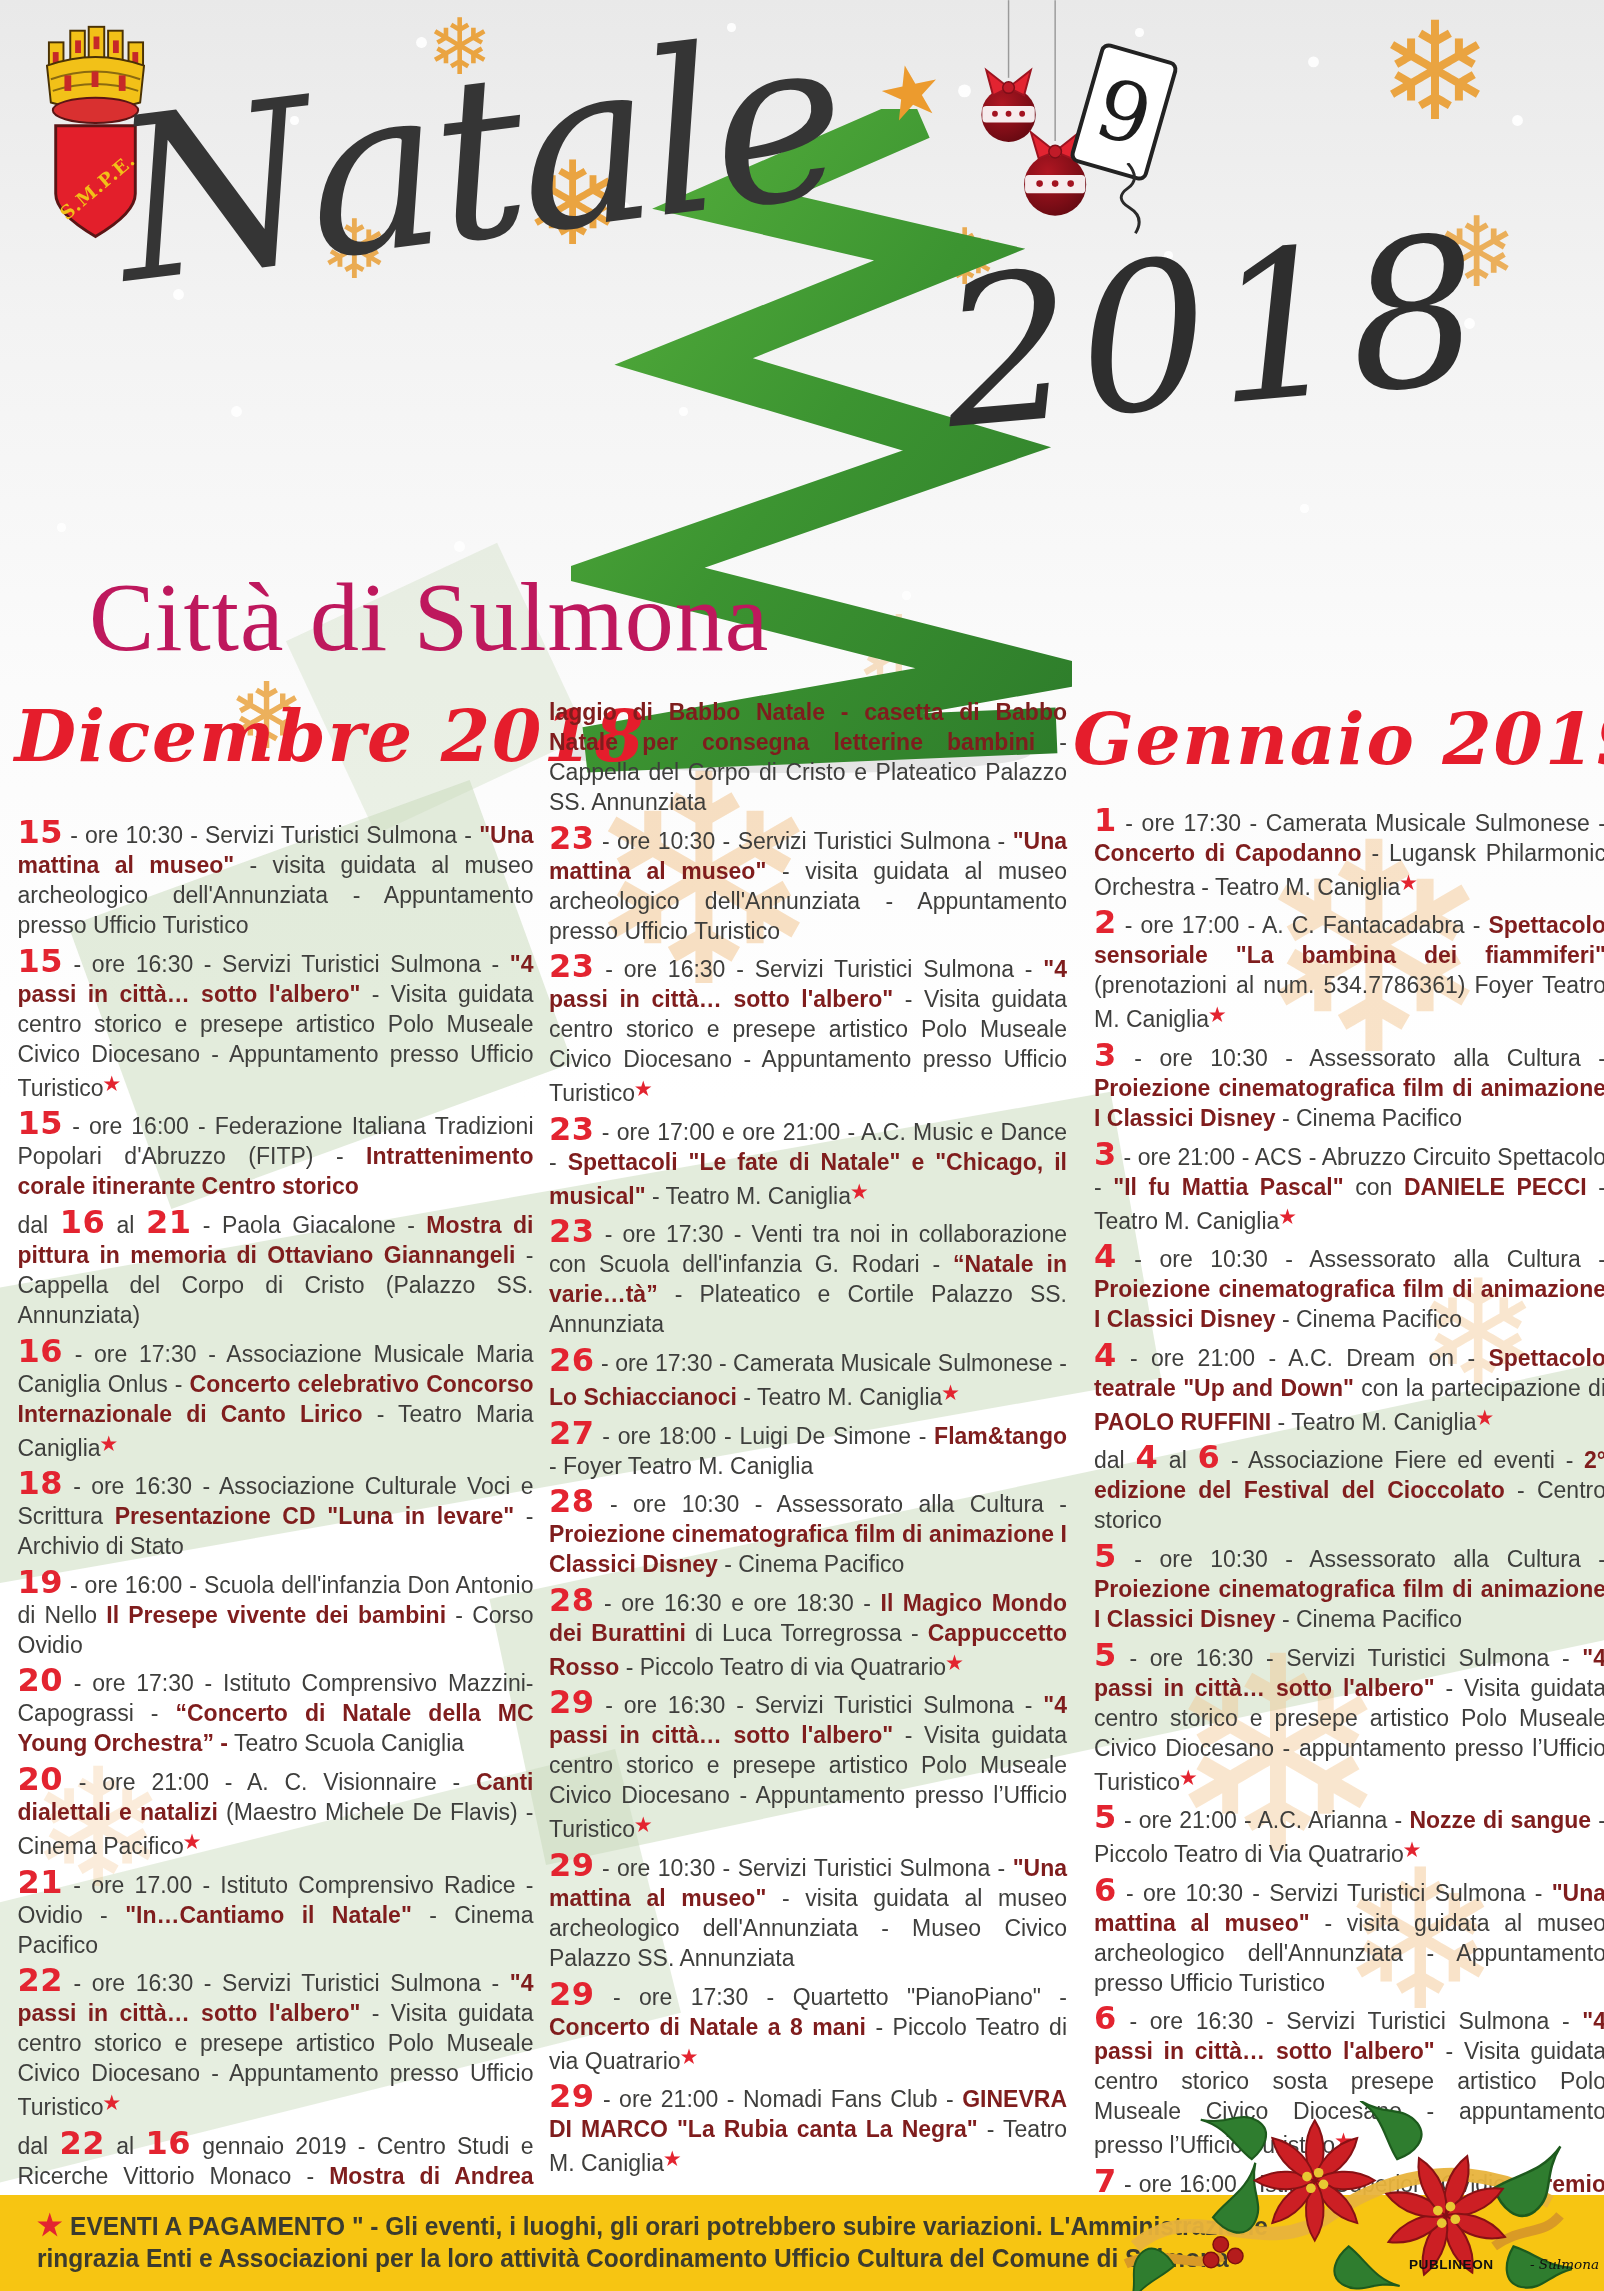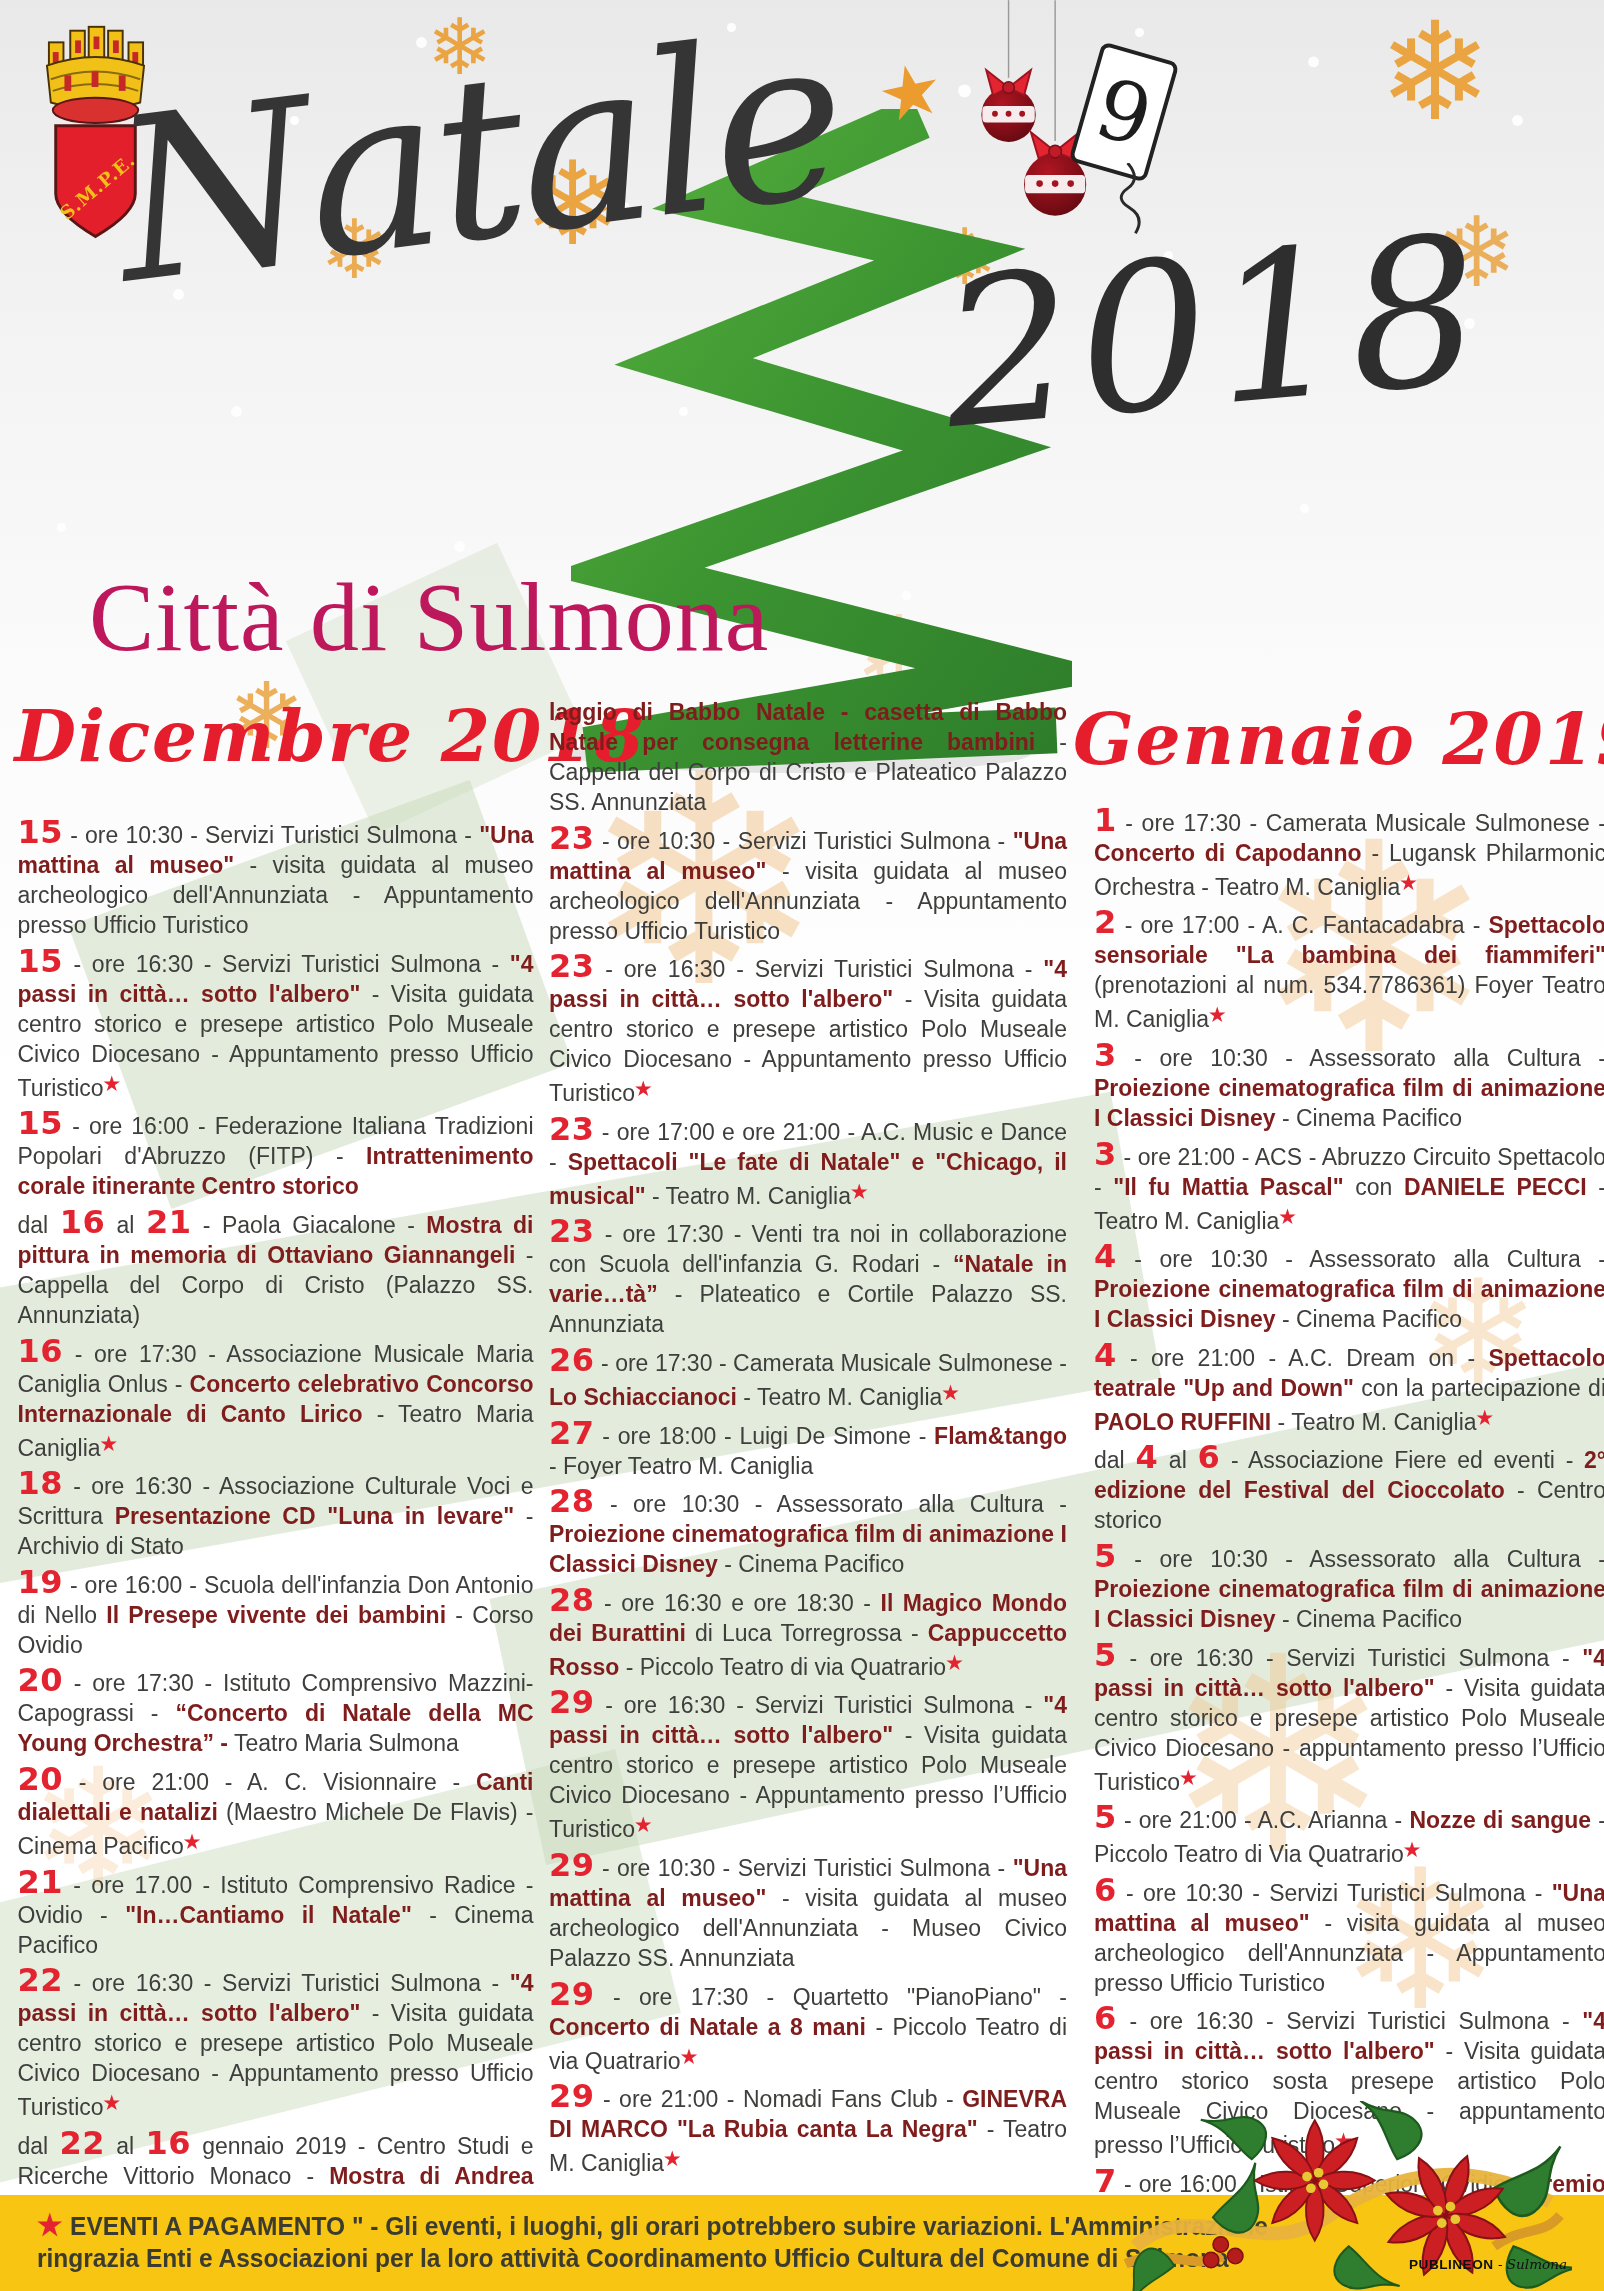--- a/index.html
+++ b/index.html
@@ -40,21 +40,21 @@
     font-size:32px;line-height:23px;letter-spacing:0.5px;}
   .seg-b{font-weight:bold;color:#7f1d1d;}
   .seg-s{color:var(--red);font-size:18.4px;font-weight:bold;vertical-align:5.8px;letter-spacing:0;}
   
   .footer-bar{left:0;top:2195px;width:1604px;height:96px;background:var(--yellow);}
   .footer-text{left:37px;top:2209px;width:1456px;font-weight:bold;font-size:25px;line-height:32px;
     color:#3b3b2f;transform:scaleX(.98);transform-origin:left;}
   .footer-star{color:var(--red);font-size:29px;margin-right:7.8px;}
   .publisher{left:1409px;top:2256px;font-size:13.6px;color:#101010;z-index:9;white-space:nowrap;}
   .publisher b{letter-spacing:0.5px;}
-  .publisher .sul{font-style:italic;font-weight:normal;font-family:"DejaVu Serif",serif;}
+  .publisher .sul{font-style:italic;font-weight:normal;font-family:"DejaVu Serif",serif;padding-left:32px;}
   .z1{z-index:1}.z2{z-index:2}.z3{z-index:3}.z4{z-index:4}.z5{z-index:5}
 </style>
 </head>
 <body>
 
 <div class="abs z1">
   <div class="abs wm-band" style="left:107px;top:844px;width:427px;height:301px;transform:rotate(-20deg);opacity:.5;"></div>
   <div class="abs wm-band" style="left:320px;top:582px;width:233px;height:213px;transform:rotate(-25deg);opacity:.35;"></div>
   <div class="abs wm-band" style="left:-58px;top:1194px;width:1203px;height:291px;transform:rotate(-10deg);opacity:.5;"></div>
   <div class="abs wm-band" style="left:505px;top:1475px;width:1164px;height:272px;transform:rotate(-12deg);opacity:.5;"></div>
@@ -168,21 +168,21 @@
 <div class="abs month z3" style="left:1073px;top:704px;">Gennaio 2019</div>
 
 <div class="abs col z3" style="left:17.5px;top:820px;width:516px;">
     <p class="event"><span class="seg-d">15</span><span> - ore 10:30 - Servizi Turistici Sulmona - </span><span class="seg-b">"Una mattina al museo"</span><span> - visita guidata al museo archeologico dell'Annunziata - Appuntamento presso Ufficio Turistico</span></p>
     <p class="event"><span class="seg-d">15</span><span> - ore 16:30 - Servizi Turistici Sulmona - </span><span class="seg-b">"4 passi in città… sotto l'albero"</span><span> - Visita guidata centro storico e presepe artistico Polo Museale Civico Diocesano - Appuntamento presso Ufficio Turistico</span><span class="seg-s">★</span></p>
     <p class="event"><span class="seg-d">15</span><span> - ore 16:00 - Federazione Italiana Tradizioni Popolari d'Abruzzo (FITP) - </span><span class="seg-b">Intrattenimento corale itinerante Centro storico</span></p>
     <p class="event"><span>dal </span><span class="seg-d">16</span><span> al </span><span class="seg-d">21</span><span> - Paola Giacalone - </span><span class="seg-b">Mostra di pittura in memoria di Ottaviano Giannangeli</span><span> - Cappella del Corpo di Cristo (Palazzo SS. Annunziata)</span></p>
     <p class="event"><span class="seg-d">16</span><span> - ore 17:30 - Associazione Musicale Maria Caniglia Onlus - </span><span class="seg-b">Concerto celebrativo Concorso Internazionale di Canto Lirico</span><span> - Teatro Maria Caniglia</span><span class="seg-s">★</span></p>
     <p class="event"><span class="seg-d">18</span><span> - ore 16:30 - Associazione Culturale Voci e Scrittura </span><span class="seg-b">Presentazione CD "Luna in levare"</span><span> - Archivio di Stato</span></p>
     <p class="event"><span class="seg-d">19</span><span> - ore 16:00 - Scuola dell'infanzia Don Antonio di Nello </span><span class="seg-b">Il Presepe vivente dei bambini</span><span> - Corso Ovidio</span></p>
-    <p class="event"><span class="seg-d">20</span><span> - ore 17:30 - Istituto Comprensivo Mazzini-Capograssi - </span><span class="seg-b">“Concerto di Natale della MC Young Orchestra” -</span><span> Teatro Maria Sulmona</span></p>
+    <p class="event"><span class="seg-d">20</span><span> - ore 17:30 - Istituto Comprensivo Mazzini-Capograssi - </span><span class="seg-b">“Concerto di Natale della MC Young Orchestra” -</span><span> Teatro Scuola Caniglia</span></p>
     <p class="event"><span class="seg-d">20</span><span> - ore 21:00 - A. C. Visionnaire - </span><span class="seg-b">Canti dialettali e natalizi</span><span> (Maestro Michele De Flavis) - Cinema Pacifico</span><span class="seg-s">★</span></p>
     <p class="event"><span class="seg-d">21</span><span> - ore 17.00 - Istituto Comprensivo Radice - Ovidio - </span><span class="seg-b">"In…Cantiamo il Natale"</span><span> - Cinema Pacifico</span></p>
     <p class="event"><span class="seg-d">22</span><span> - ore 16:30 - Servizi Turistici Sulmona - </span><span class="seg-b">"4 passi in città… sotto l'albero"</span><span> - Visita guidata centro storico e presepe artistico Polo Museale Civico Diocesano - Appuntamento presso Ufficio Turistico</span><span class="seg-s">★</span></p>
     <p class="event"><span>dal </span><span class="seg-d">22</span><span> al </span><span class="seg-d">16</span><span> gennaio 2019 - Centro Studi e Ricerche Vittorio Monaco - </span><span class="seg-b">Mostra di Andrea Padovani "Permanenze, social and cultural graphics"</span><span> - Rotonda San Francesco</span></p>
     <p class="event"><span class="seg-d">22</span><span> - ore 21:00 - A. C. Onlus Amici della Dottrina Cristiana - gruppo Teatroxcaso - </span></p>
   </div>
 <div class="abs col z3" style="left:549px;top:697px;width:518px;">
     <p class="event"><span class="seg-b">laggio di Babbo Natale - casetta di Babbo Natale per consegna letterine bambini</span><span> - Cappella del Corpo di Cristo e Plateatico Palazzo SS. Annunziata</span></p>
     <p class="event"><span class="seg-d">23</span><span> - ore 10:30 - Servizi Turistici Sulmona - </span><span class="seg-b">"Una mattina al museo"</span><span> - visita guidata al museo archeologico dell'Annunziata - Appuntamento presso Ufficio Turistico</span></p>
     <p class="event"><span class="seg-d">23</span><span> - ore 16:30 - Servizi Turistici Sulmona - </span><span class="seg-b">"4 passi in città… sotto l'albero"</span><span> - Visita guidata centro storico e presepe artistico Polo Museale Civico Diocesano - Appuntamento presso Ufficio Turistico</span><span class="seg-s">★</span></p>

